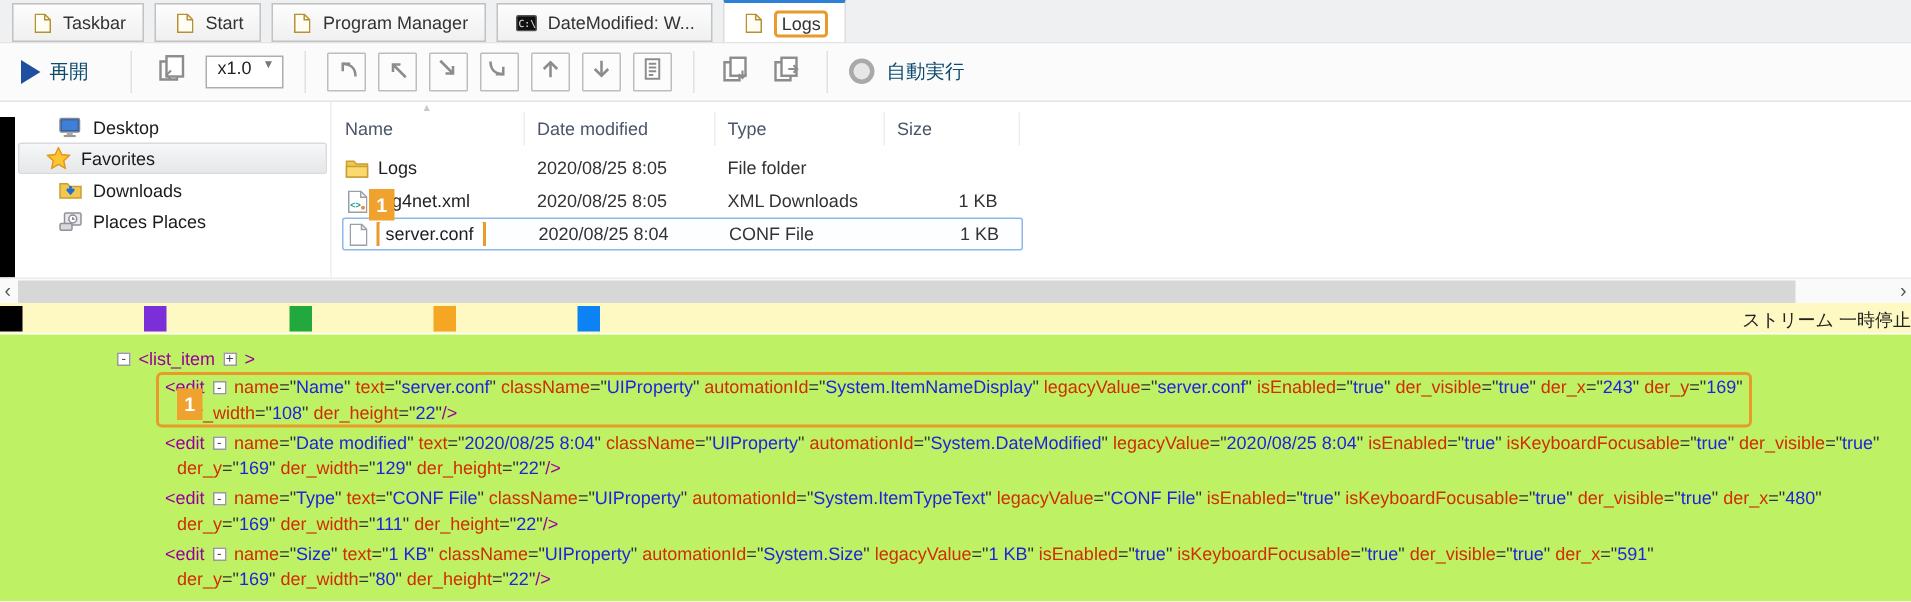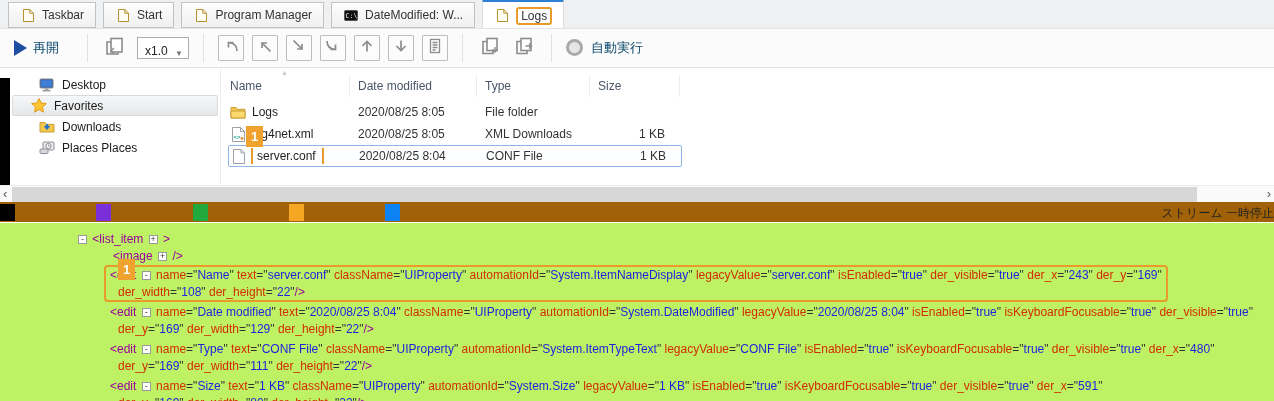--- a/index.html
+++ b/index.html
@@ -19,21 +19,21 @@
 
   
   .toolbar{position:absolute;top:29px;left:0;width:100%;height:39px;background:#fbfbfb;
     border-bottom:1px solid #e3e3e3;display:flex;align-items:center;gap:9px;padding-left:12px}
   .tsep{width:1px;height:28px;background:#e1e1e1;margin:0 5px}
   .play-tri{width:0;height:0;border-left:13px solid #1F4FA0;border-top:8px solid transparent;
     border-bottom:8px solid transparent;display:inline-block}
   .tool-label{font-size:13px;color:#0c4a6e;margin-left:6px}
   .resume{display:flex;align-items:center;padding:2px 14px 2px 2px;cursor:pointer}
   .speed{width:52px;height:22px;border:1px solid #abadb3;background:#fff;display:flex;
-    align-items:flex-end;font-size:12px;color:#222;padding-left:7px;position:relative;cursor:pointer}
+    align-items:flex-start;font-size:12px;color:#222;padding-left:7px;position:relative;cursor:pointer}
   .speed .car{position:absolute;right:5px;font-size:8px;color:#777}
   .tbtn{width:26px;height:26px;display:flex;align-items:center;justify-content:center;cursor:pointer}
   .tbtn.boxed{border:1px solid #bdbdbd;background:#fcfcfc;border-radius:1px}
   .autorun{display:flex;gap:8px;cursor:pointer}
   .ar-circle{width:17px;height:17px;border-radius:50%;border:3px solid #a9a9a9;background:#e6e6e6}
 
   
   .explorer{position:absolute;top:68px;left:0;width:100%;height:117px;background:#fff}
   .blackstrip{position:absolute;left:0;top:10px;width:10px;height:107px;background:#000}
   .side{position:absolute;left:12px;top:6px;width:206px}
@@ -59,21 +59,21 @@
     width:17px;height:21px;display:flex;align-items:center;justify-content:center;z-index:5}
 
   
   .hscroll{position:absolute;top:185px;left:0;width:100%;height:17px;background:#fafafa;
     border-top:1px solid #ececec}
   .thumb{position:absolute;left:12px;top:1px;width:1185px;height:15px;background:#d7d7d7;cursor:pointer}
   .chev{position:absolute;top:0;font-size:13px;color:#555;line-height:16px;cursor:pointer;padding:0 3px}
   .chev.l{left:0}.chev.r{right:0}
 
   
-  .timeline{position:absolute;top:202px;left:0;width:100%;height:20px;background:#a16207}
+  .timeline{position:absolute;top:202px;left:0;width:100%;height:20px;background:#fef9c3}
   .marker{position:absolute;top:2px;width:15px;height:17px;cursor:pointer}
   .tstatus{position:absolute;right:0;top:3px;font-size:12px;color:#222;white-space:nowrap}
 
   
   .tree{position:absolute;top:223px;left:0;width:100%;bottom:0;background:#bef264;overflow:hidden;
     font-size:12px;line-height:17px;white-space:nowrap;padding-top:8px}
   .tline{position:relative}
   .tline.root{padding-left:76px}
   .tline.child{padding-left:113px}
   .xbox{display:inline-block;width:9px;height:9px;border:1px solid #9a9a9a;background:#fff;
@@ -344,21 +344,20 @@
     <span class="tstatus">ストリーム 一時停止</span>
   <div class="marker" style="left: 0px; background: rgb(0, 0, 0);"></div>
       <div class="marker" style="left: 96px; background: rgb(123, 47, 216);"></div>
       <div class="marker" style="left: 193px; background: rgb(33, 169, 61);"></div>
       <div class="marker" style="left: 289px; background: rgb(245, 166, 35);"></div>
       <div class="marker" style="left: 385px; background: rgb(13, 130, 245);"></div>
     </div>
 
   <div class="tree" id="tree">
       <div class="tline root"><span class="xbox">-</span> <span class="p">&lt;</span><span class="t">list_item</span> <span class="xbox">+</span> <span class="p">&gt;</span></div>
-      <div class="tline child"><span class="p">&lt;</span><span class="t">image</span> <span class="xbox">+</span> <span class="p">/&gt;</span></div>
       <span class="badge tree-badge">1</span>
       <div class="edit-block hl">
         <div class="tl1"><span class="p">&lt;</span><span class="t">edit</span> <span class="xbox">-</span> <span class="a">name</span><span class="eq">=</span><span class="q">"</span><span class="v">Name</span><span class="q">"</span> <span class="a">text</span><span class="eq">=</span><span class="q">"</span><span class="v">server.conf</span><span class="q">"</span> <span class="a">className</span><span class="eq">=</span><span class="q">"</span><span class="v">UIProperty</span><span class="q">"</span> <span class="a">automationId</span><span class="eq">=</span><span class="q">"</span><span class="v">System.ItemNameDisplay</span><span class="q">"</span> <span class="a">legacyValue</span><span class="eq">=</span><span class="q">"</span><span class="v">server.conf</span><span class="q">"</span> <span class="a">isEnabled</span><span class="eq">=</span><span class="q">"</span><span class="v">true</span><span class="q">"</span> <span class="a">der_visible</span><span class="eq">=</span><span class="q">"</span><span class="v">true</span><span class="q">"</span> <span class="a">der_x</span><span class="eq">=</span><span class="q">"</span><span class="v">243</span><span class="q">"</span> <span class="a">der_y</span><span class="eq">=</span><span class="q">"</span><span class="v">169</span><span class="q">"</span></div>
         <div class="tl2"><span class="a">der_width</span><span class="eq">=</span><span class="q">"</span><span class="v">108</span><span class="q">"</span> <span class="a">der_height</span><span class="eq">=</span><span class="q">"</span><span class="v">22</span><span class="q">"</span><span class="p">/&gt;</span></div>
       </div>
       <div class="edit-block">
         <div class="tl1"><span class="p">&lt;</span><span class="t">edit</span> <span class="xbox">-</span> <span class="a">name</span><span class="eq">=</span><span class="q">"</span><span class="v">Date modified</span><span class="q">"</span> <span class="a">text</span><span class="eq">=</span><span class="q">"</span><span class="v">2020/08/25 8:04</span><span class="q">"</span> <span class="a">className</span><span class="eq">=</span><span class="q">"</span><span class="v">UIProperty</span><span class="q">"</span> <span class="a">automationId</span><span class="eq">=</span><span class="q">"</span><span class="v">System.DateModified</span><span class="q">"</span> <span class="a">legacyValue</span><span class="eq">=</span><span class="q">"</span><span class="v">2020/08/25 8:04</span><span class="q">"</span> <span class="a">isEnabled</span><span class="eq">=</span><span class="q">"</span><span class="v">true</span><span class="q">"</span> <span class="a">isKeyboardFocusable</span><span class="eq">=</span><span class="q">"</span><span class="v">true</span><span class="q">"</span> <span class="a">der_visible</span><span class="eq">=</span><span class="q">"</span><span class="v">true</span><span class="q">"</span></div>
         <div class="tl2"><span class="a">der_y</span><span class="eq">=</span><span class="q">"</span><span class="v">169</span><span class="q">"</span> <span class="a">der_width</span><span class="eq">=</span><span class="q">"</span><span class="v">129</span><span class="q">"</span> <span class="a">der_height</span><span class="eq">=</span><span class="q">"</span><span class="v">22</span><span class="q">"</span><span class="p">/&gt;</span></div>
       </div>
       <div class="edit-block">

